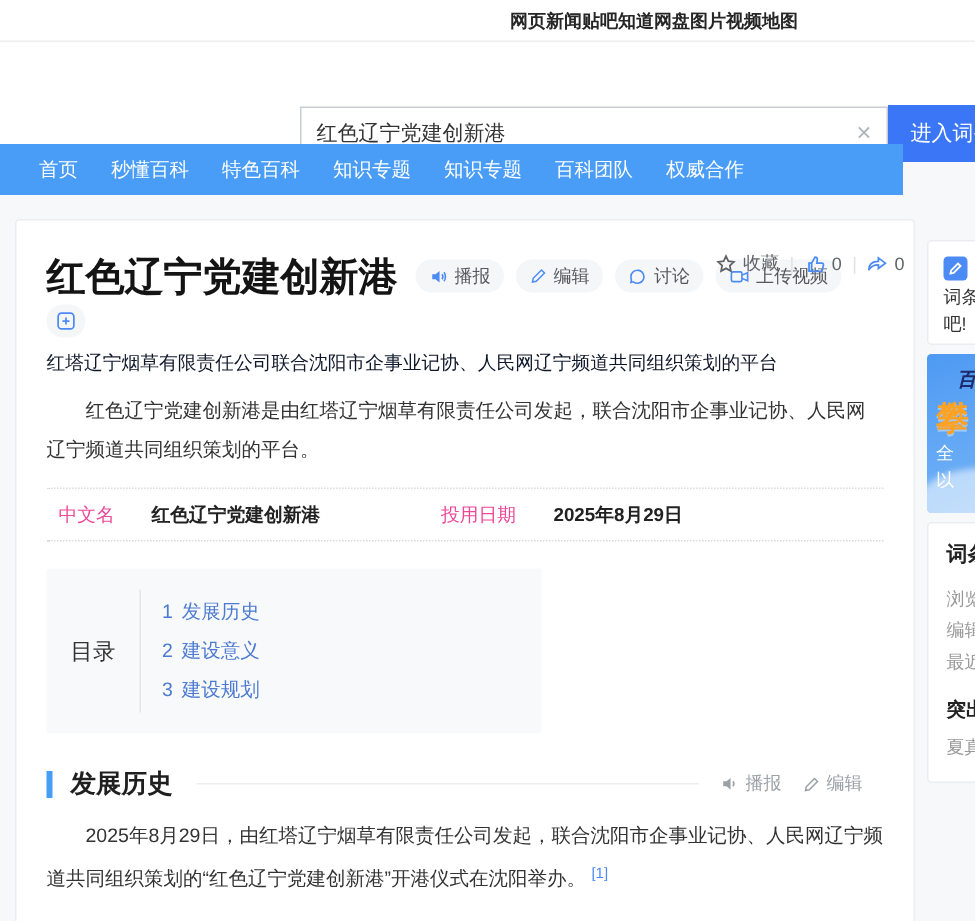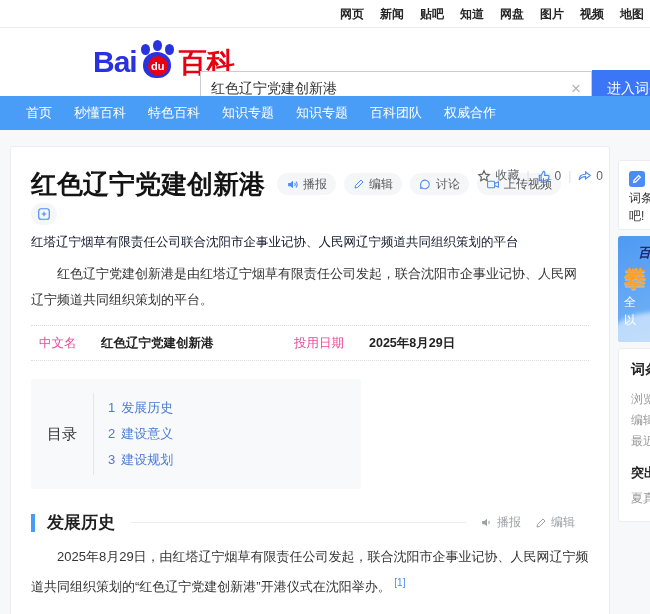--- a/index.html
+++ b/index.html
@@ -6,21 +6,21 @@
   html,body { width:650px; height:614px; overflow:hidden; }
   body {
     position:relative;
     font-family:"Liberation Sans","DejaVu Sans",sans-serif;
     background:#f7f8fa; color:#333;
   }
   
   .topbar { position:absolute; left:0; top:0; width:650px; height:28px;
     background:#fff; border-bottom:1px solid #ededed; }
   .topbar-links { position:absolute; left:340px; top:0; height:28px;
-    display:flex; align-items:center; gap:16px; white-space:nowrap; }
+    display:flex; align-items:center; white-space:nowrap; }
   .topbar-links a { font-size:12px; color:#262626; font-weight:700; text-decoration:none; cursor:pointer; }
   
   .header { position:absolute; left:0; top:28px; width:650px; height:68px; background:#fff; }
   .logo { position:absolute; left:93px; top:14px; display:flex; align-items:flex-end; cursor:pointer; }
   .logo-bai { font-size:30px; font-weight:800; color:#2932e1; letter-spacing:-1px; line-height:36px; }
   .paw { position:relative; width:38px; height:38px; margin:0 2px; }
   .paw .pad { position:absolute; left:4px; top:10px; width:28px; height:26px;
     background:#2932e1; border-radius:50% 50% 46% 46%; }
   .paw .toe { position:absolute; width:9px; height:11px; background:#2932e1; border-radius:50%; }
   .paw .t1 { left:2px; top:2px; } .paw .t2 { left:14px; top:-2px; } .paw .t3 { left:26px; top:2px; }
@@ -29,21 +29,21 @@
     align-items:center; justify-content:center; }
   .logo-baike { font-size:28px; font-weight:800; color:#e60012; line-height:34px; }
   .search-box { position:absolute; left:200px; top:43px; width:392px; height:36px;
     border:1px solid #c9ccd2; background:#fff; display:flex; align-items:center; }
   .search-input { flex:1; border:none; outline:none; font-size:14px; color:#333;
     padding:0 10px; height:32px; font-family:inherit; background:transparent; }
   .search-clear { width:30px; text-align:center; color:#b0b3b8; font-size:17px; cursor:pointer; }
   .search-btn { position:absolute; left:592px; top:42px; width:86px; height:38px;
     background:#3b76f6; color:#fff; font-size:14px; border:none; cursor:pointer; font-family:inherit; }
   
-  .bluenav { position:absolute; left:0; top:96px; width:650px; height:34px;
+  .bluenav { position:absolute; left:0; top:96px; width:602px; height:34px;
     background:#4a9df6; display:flex; align-items:center; gap:22px; padding-left:26px; }
   .bluenav a { color:#fff; font-size:13px; text-decoration:none; cursor:pointer; white-space:nowrap; }
   
   .card { position:absolute; left:10px; top:146px; width:600px; height:480px;
     background:#fff; border:1px solid #ebedf0; border-radius:3px 3px 0 0; padding:0 20px; }
   .social { position:absolute; top:20px; right:6px; display:flex; align-items:center;
     gap:7px; font-size:12px; color:#5f6368; }
   .social .sep { color:#e0e0e0; }
   .social svg { display:block; }
   .social-item { display:flex; align-items:center; gap:4px; cursor:pointer; }
@@ -114,31 +114,20 @@
     <a>知道</a>
     <a>网盘</a>
     <a>图片</a>
     <a>视频</a>
     <a>地图</a>
 
   </nav>
 </div>
 
 <div class="header">
-  <div class="logo">
-    <span class="logo-bai">Bai</span>
-    <span class="paw">
-      <span class="toe t1"></span>
-        <span class="toe t2"></span>
-        <span class="toe t3"></span>
-      <span class="pad"></span>
-      <span class="du">du</span>
-    </span>
-    <span class="logo-baike">百科</span>
-  </div>
   <div class="search-box">
     <input class="search-input" type="text" value="红色辽宁党建创新港" style="">
     <span class="search-clear">×</span>
   </div>
   <button class="search-btn">进入词条</button>
 </div>
 
 <nav class="bluenav">
   <a>首页</a>
   <a>秒懂百科</a>

